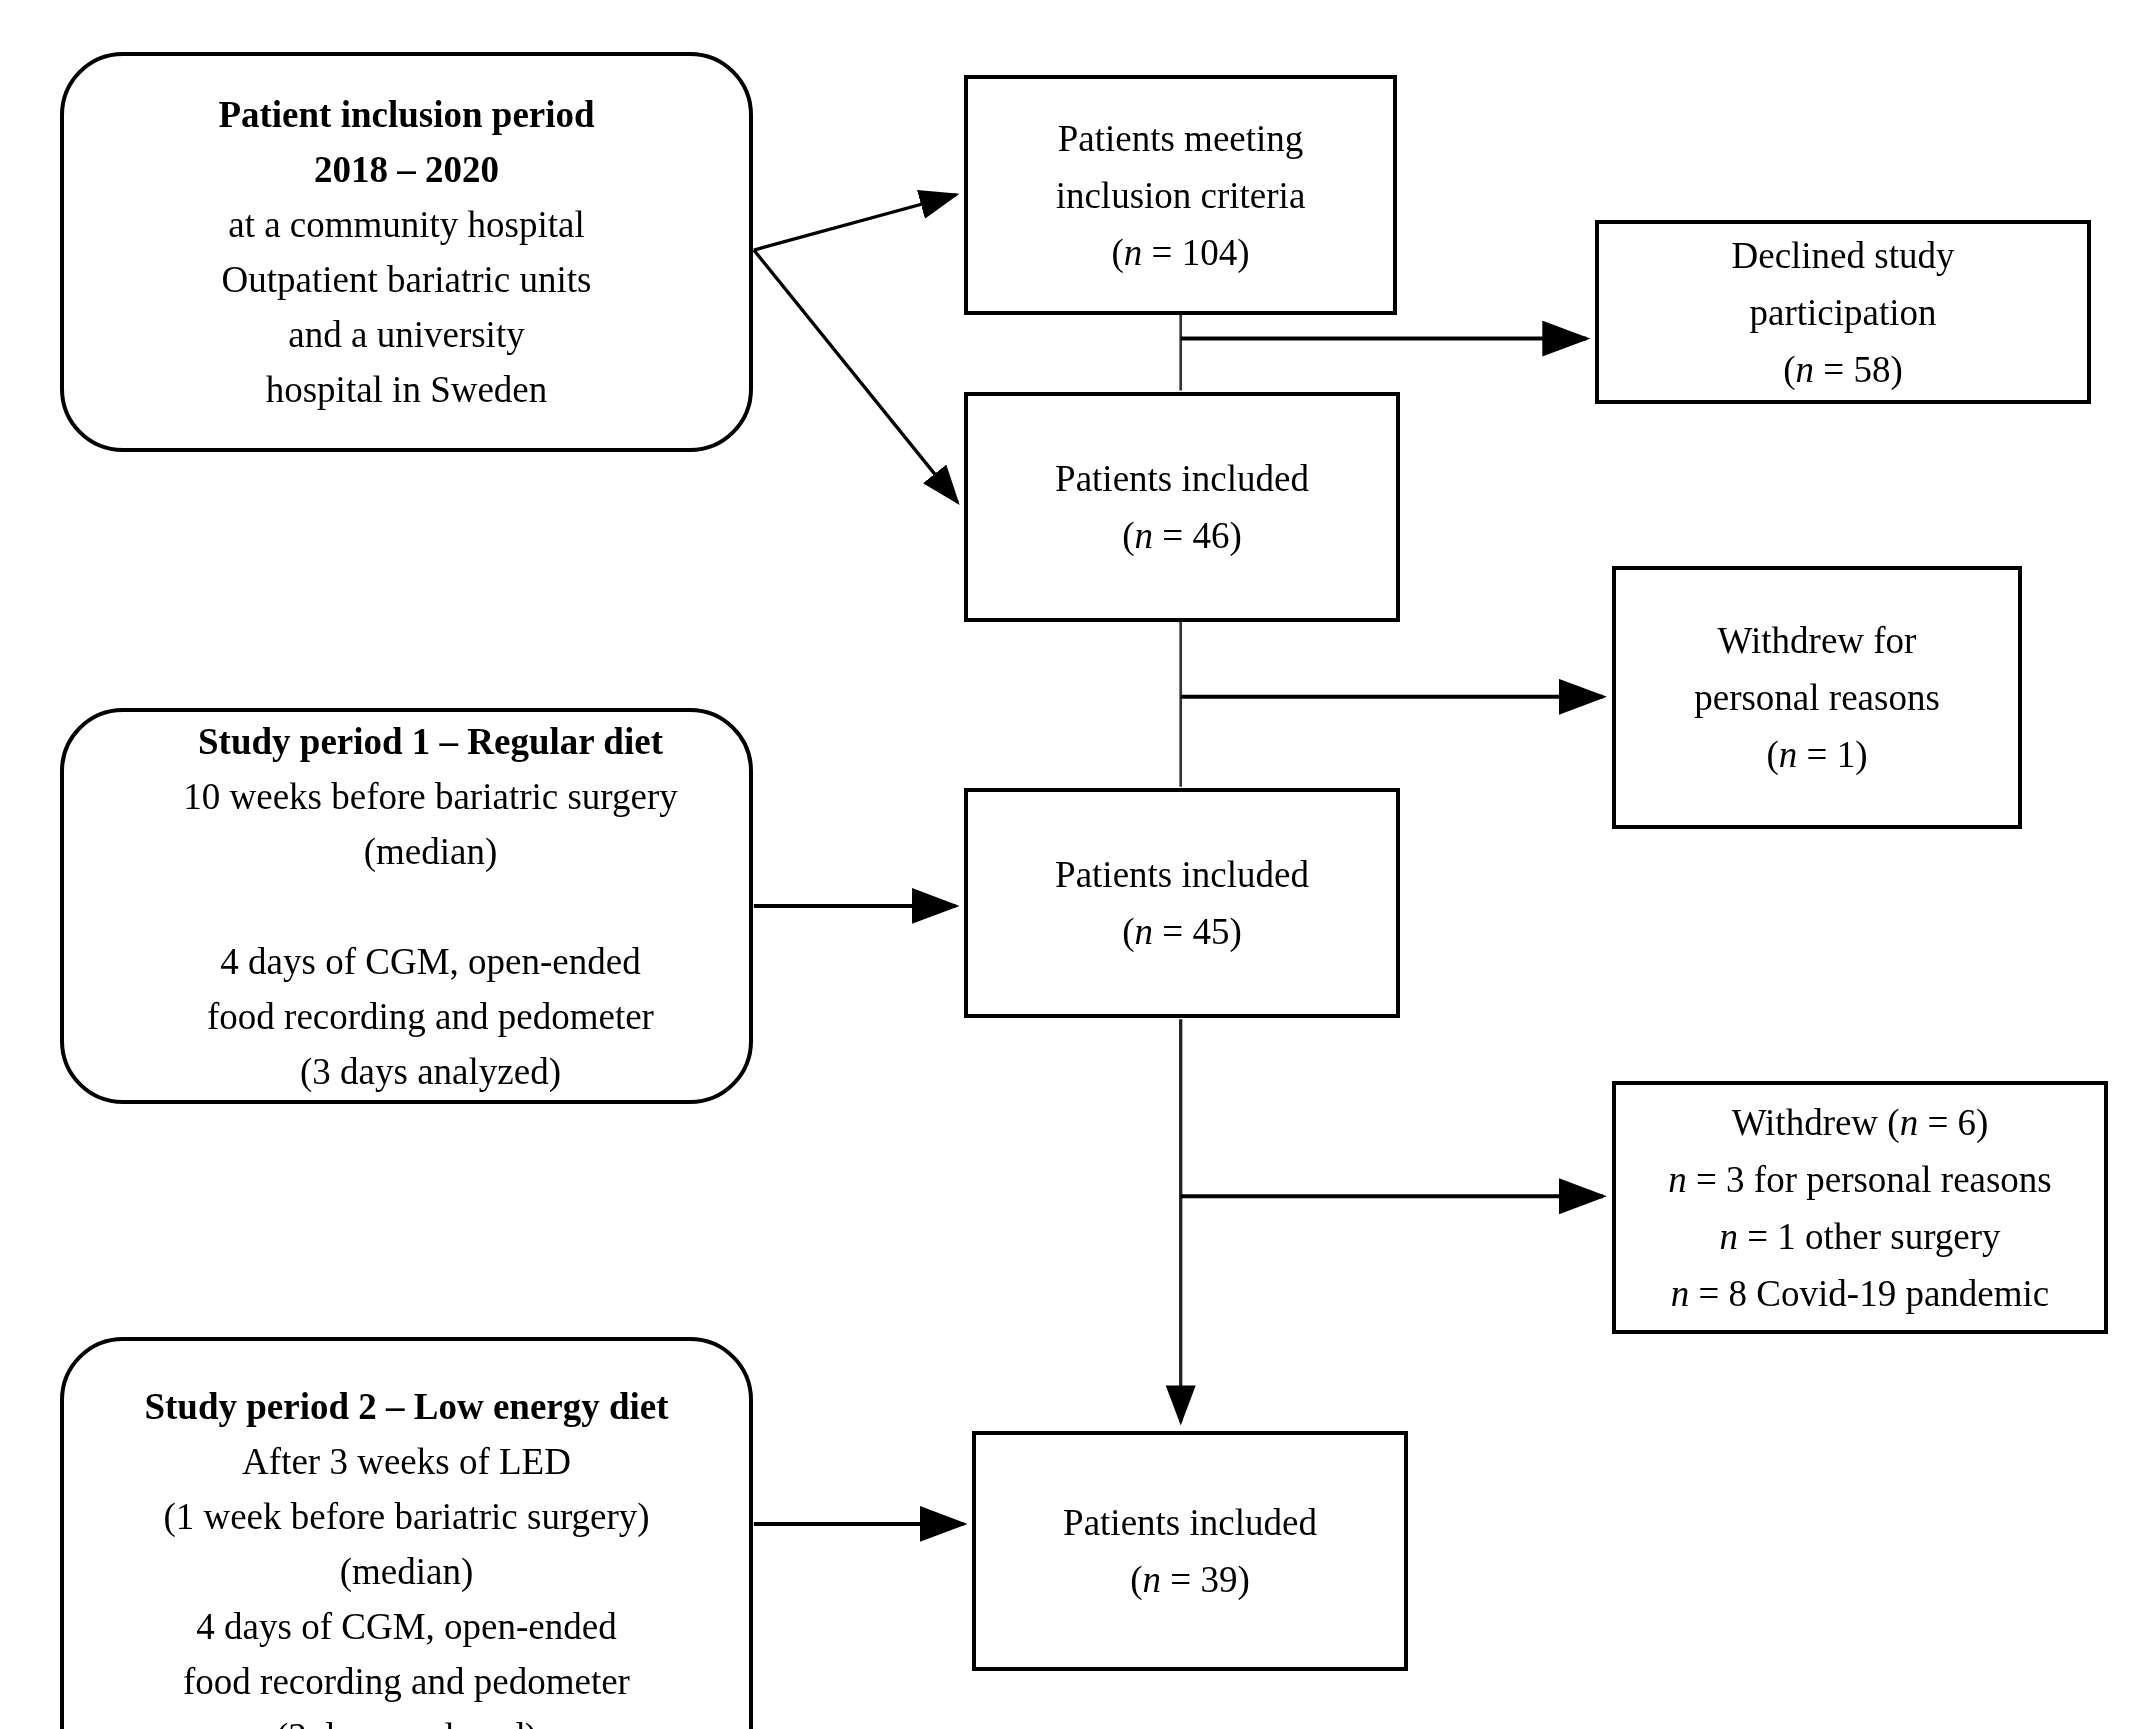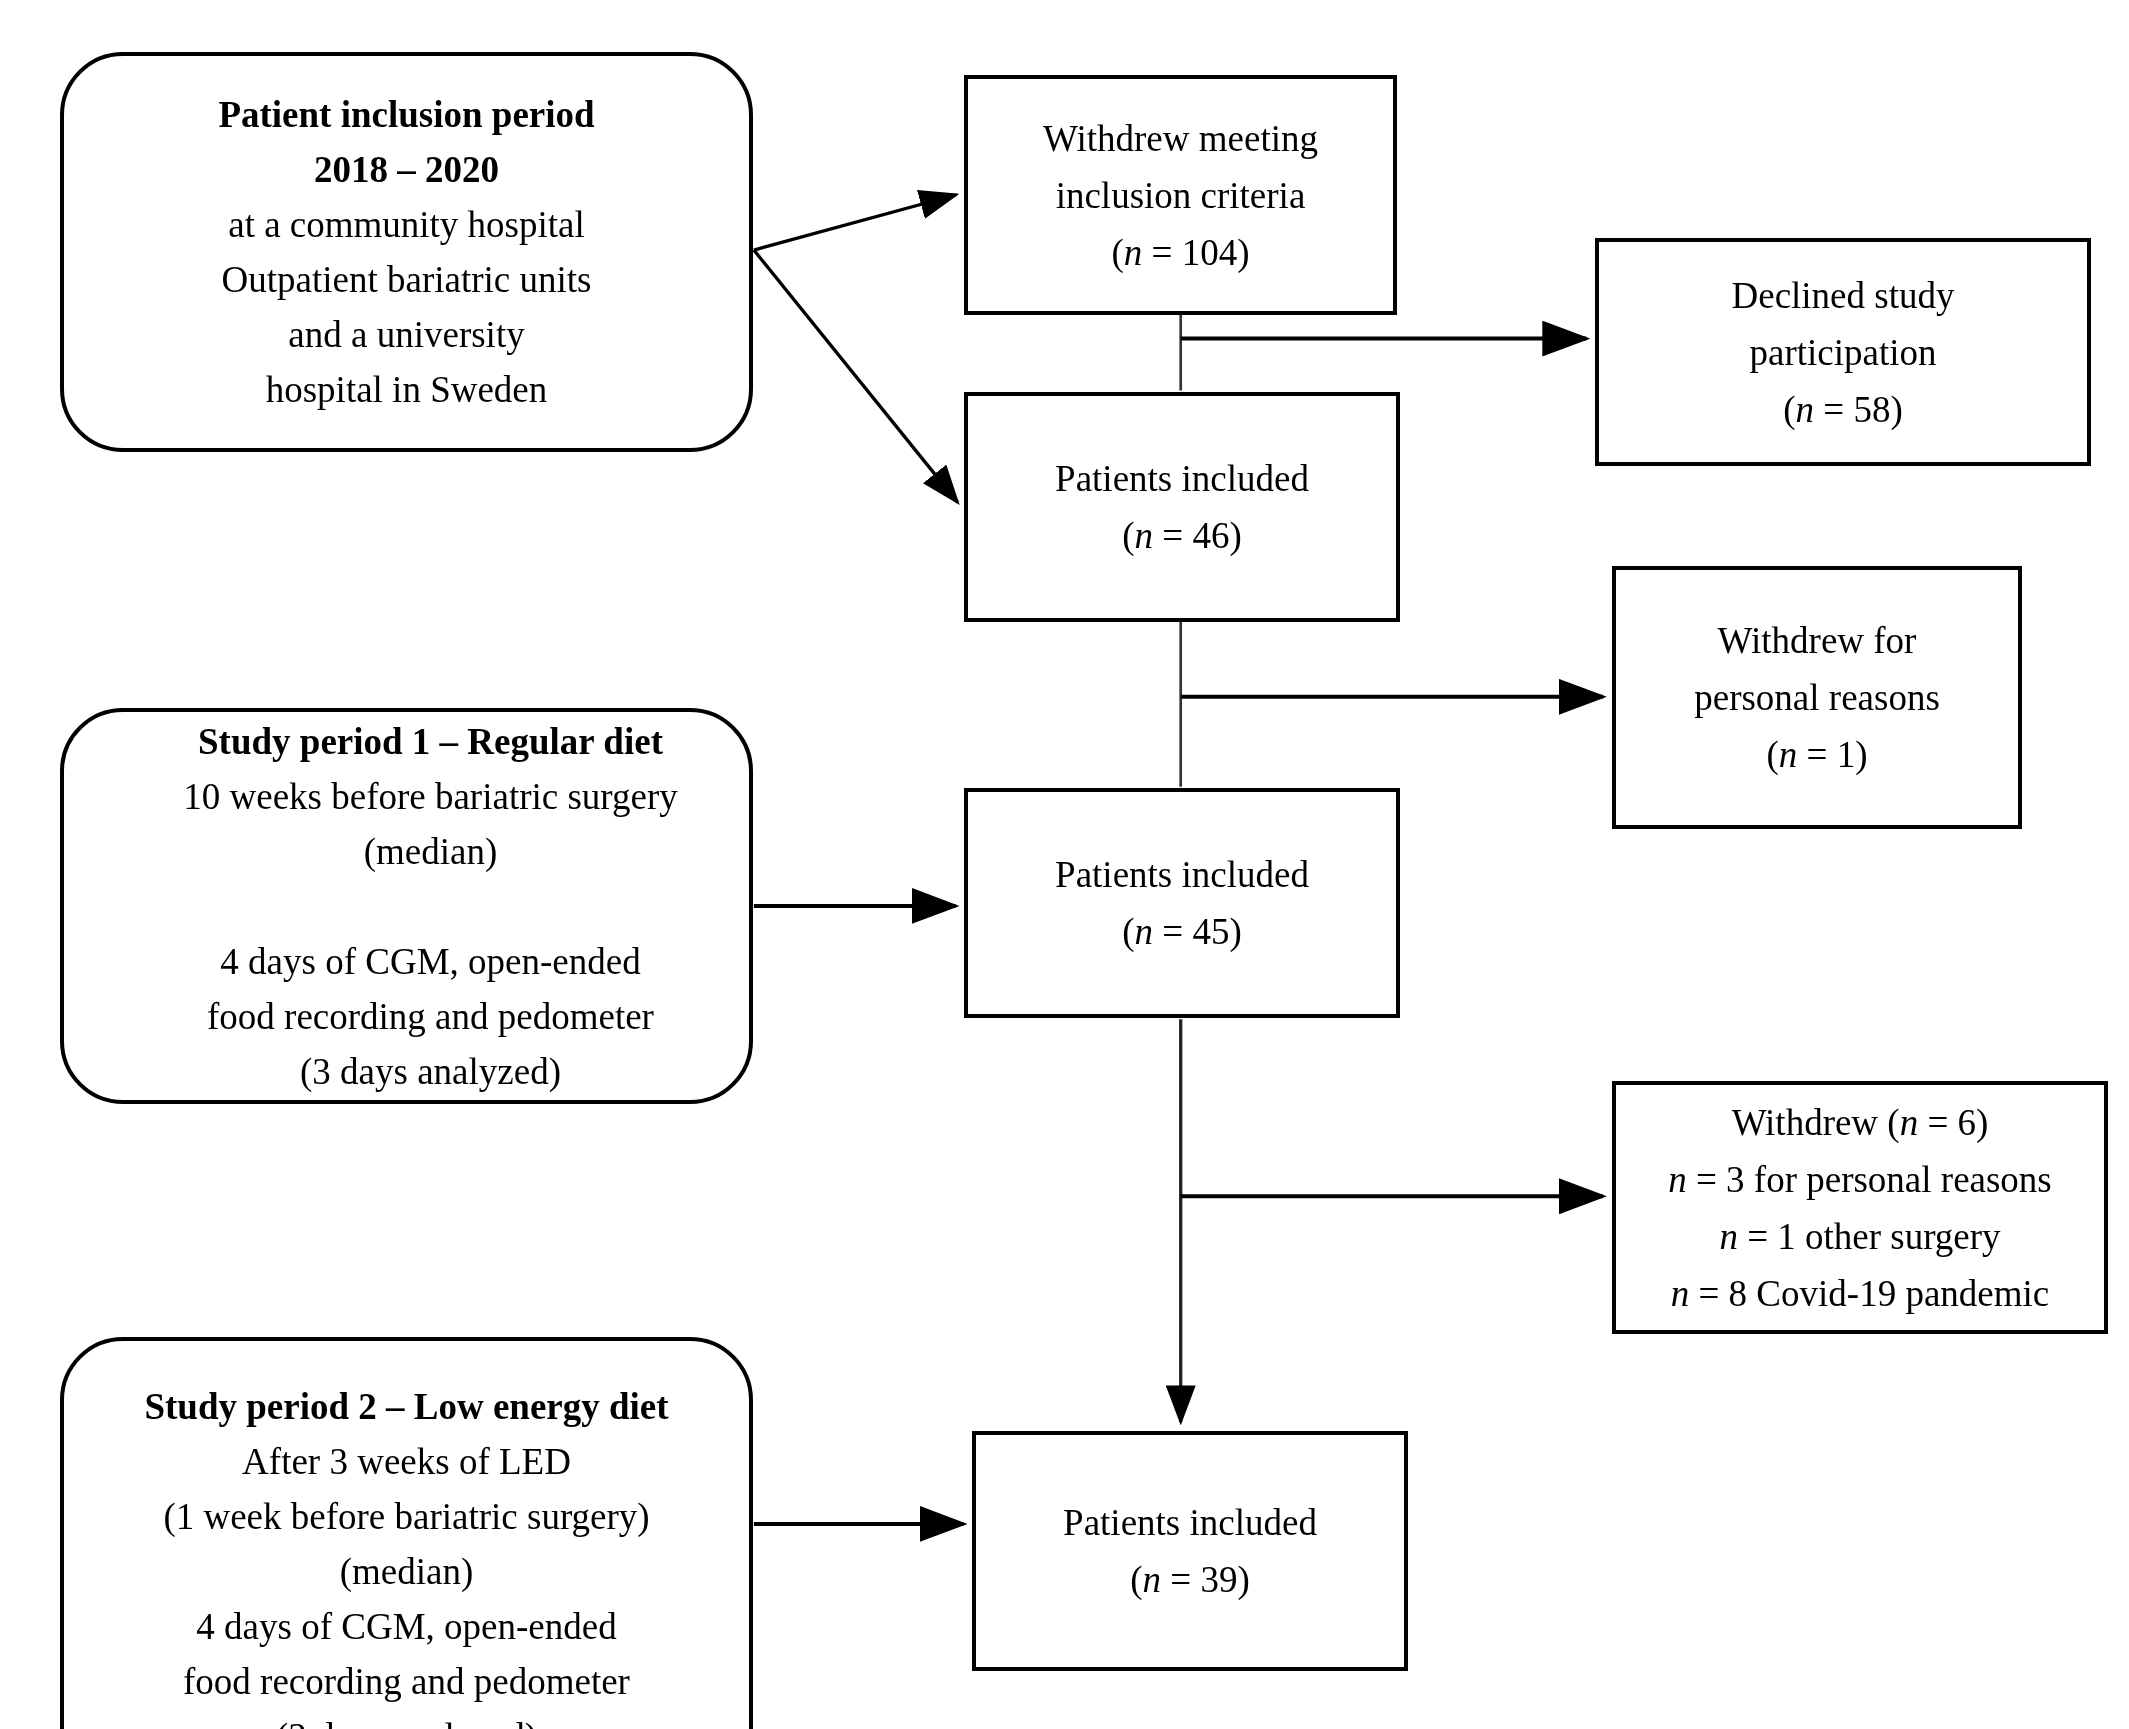--- a/index.html
+++ b/index.html
@@ -37,21 +37,21 @@
     font-size: 37px;
     line-height: 55px;
   }
   .line { white-space: pre; }
   .bold { font-weight: 700; }
   .nv { font-style: italic; }
   .spacer-line { height: 55px; }
   
   #box-inclusion-period   { left: 60px;   top: 40px;   width: 693px; height: 400px; }
   #box-meeting-criteria   { left: 964px; top: 63px;   width: 433px;  height: 240px; }
-  #box-declined           { left: 1595px; top: 226px;  width: 496px;  height: 228px; }
+  #box-declined           { left: 1595px; top: 208px;  width: 496px;  height: 184px; }
   #box-included-46        { left: 964px; top: 380px;  width: 436px;  height: 230px; }
   #box-withdrew-personal  { left: 1612px; top: 554px;  width: 410px;  height: 263px; }
   #box-study-period-1     { left: 60px;   top: 696px; width: 693px; height: 396px; padding-left: 48px; }
   #box-included-45        { left: 964px; top: 776px; width: 436px;  height: 230px; }
   #box-withdrew-6         { left: 1612px; top: 1069px; width: 496px;  height: 253px; align-items: center; }
   #box-study-period-2     { left: 60px;   top: 1325px; width: 693px; height: 468px; }
   #box-included-39        { left: 972px; top: 1419px; width: 436px;  height: 240px; }
 </style>
 </head>
 <body>
@@ -79,21 +79,21 @@
   <div class="box rounded" id="box-inclusion-period">
     <div class="line bold">Patient inclusion period</div>
     <div class="line bold">2018 – 2020</div>
     <div class="line">at a community hospital</div>
     <div class="line">Outpatient bariatric units</div>
     <div class="line">and a university</div>
     <div class="line">hospital in Sweden</div>
   </div>
 
   <div class="box" id="box-meeting-criteria">
-    <div class="line">Withdrew meeting</div>
+    <div class="line">Patients meeting</div>
     <div class="line">inclusion criteria</div>
     <div class="line"><span>(</span><span class="nv">n</span><span> = 104)</span></div>
   </div>
 
   <div class="box" id="box-declined">
     <div class="line">Declined study</div>
     <div class="line">participation</div>
     <div class="line"><span>(</span><span class="nv">n</span><span> = 58)</span></div>
   </div>
 

